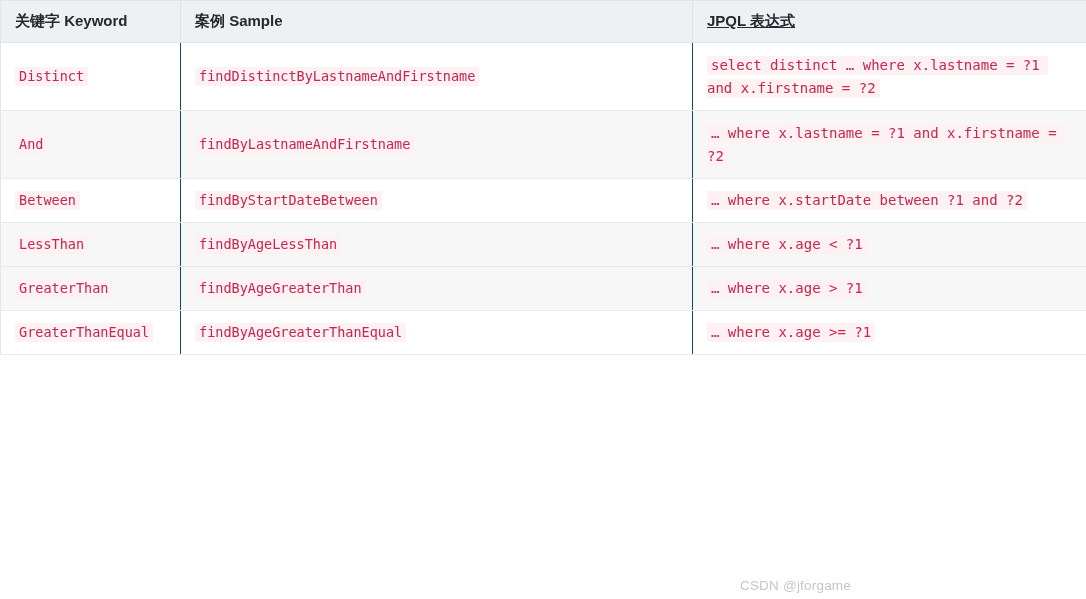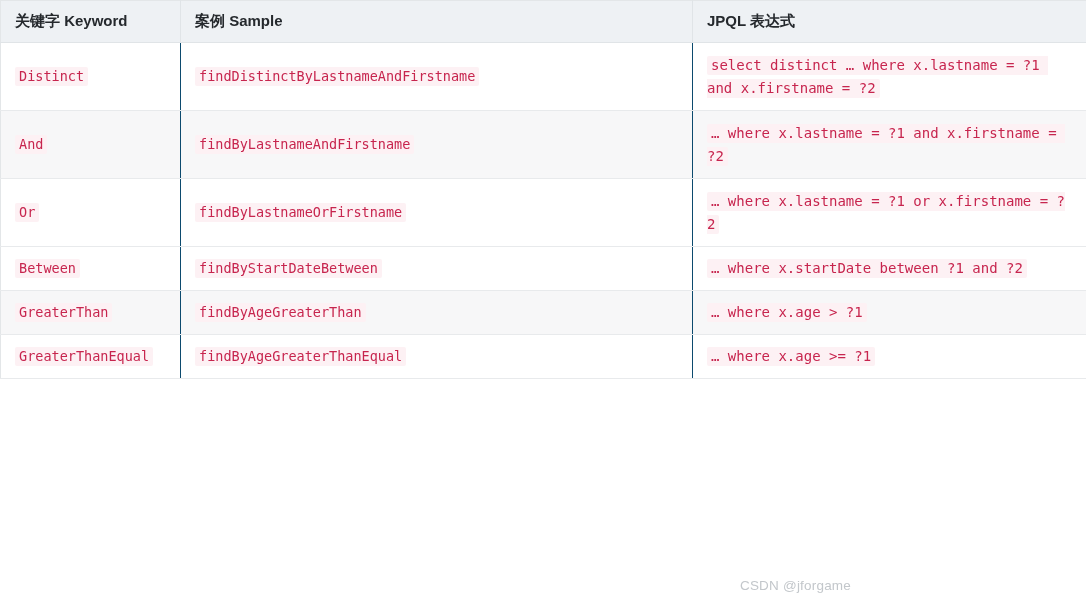--- a/index.html
+++ b/index.html
@@ -44,21 +44,21 @@
     text-align: left;
     vertical-align: middle;
     font-size: 15px;
     font-weight: bold;
     color: #25292d;
     border-right: 1px solid #e0e4e7;
     border-bottom: 1px solid #e0e4e7;
     box-sizing: border-box;
     white-space: nowrap;
   }
-  table.kw-table thead th:last-child { border-right: none; }
+  table.kw-table thead th:last-child { border-right: none; text-decoration: underline; }
 
   table.kw-table tbody td {
     padding: 0 14px 0 14px;
     vertical-align: middle;
     border-right: 1px solid #0c4a6e;
     border-bottom: 1px solid #e8eaec;
     box-sizing: border-box;
     font-size: 14.5px;
     color: #3b4045;
     line-height: 22px;
@@ -123,29 +123,29 @@
         <tr class="plain tall">
           <td><code class="ic">Distinct</code></td>
           <td><code class="ic">findDistinctByLastnameAndFirstname</code></td>
           <td class="jpql"><code class="ic">select distinct … where x.lastname = ?1 and x.firstname = ?2</code></td>
         </tr>
         <tr class="shaded tall">
           <td><code class="ic">And</code></td>
           <td><code class="ic">findByLastnameAndFirstname</code></td>
           <td class="jpql"><code class="ic">… where x.lastname = ?1 and x.firstname = ?2</code></td>
         </tr>
-        <tr class="plain tall">
-          <td><code class="ic">Or</code></td>
-          <td><code class="ic">findByLastnameOrFirstname</code></td>
-          <td class="jpql"><code class="ic">… where x.lastname = ?1 or x.firstname = ?2</code></td>
-        </tr>
         <tr class="plain short">
           <td><code class="ic">Between</code></td>
           <td><code class="ic">findByStartDateBetween</code></td>
           <td class="jpql"><code class="ic">… where x.startDate between ?1 and ?2</code></td>
+        </tr>
+        <tr class="shaded short">
+          <td><code class="ic">LessThan</code></td>
+          <td><code class="ic">findByAgeLessThan</code></td>
+          <td class="jpql"><code class="ic">… where x.age &lt; ?1</code></td>
         </tr>
         <tr class="shaded short">
           <td><code class="ic">GreaterThan</code></td>
           <td><code class="ic">findByAgeGreaterThan</code></td>
           <td class="jpql"><code class="ic">… where x.age &gt; ?1</code></td>
         </tr>
         <tr class="plain short">
           <td><code class="ic">GreaterThanEqual</code></td>
           <td><code class="ic">findByAgeGreaterThanEqual</code></td>
           <td class="jpql"><code class="ic">… where x.age &gt;= ?1</code></td>

